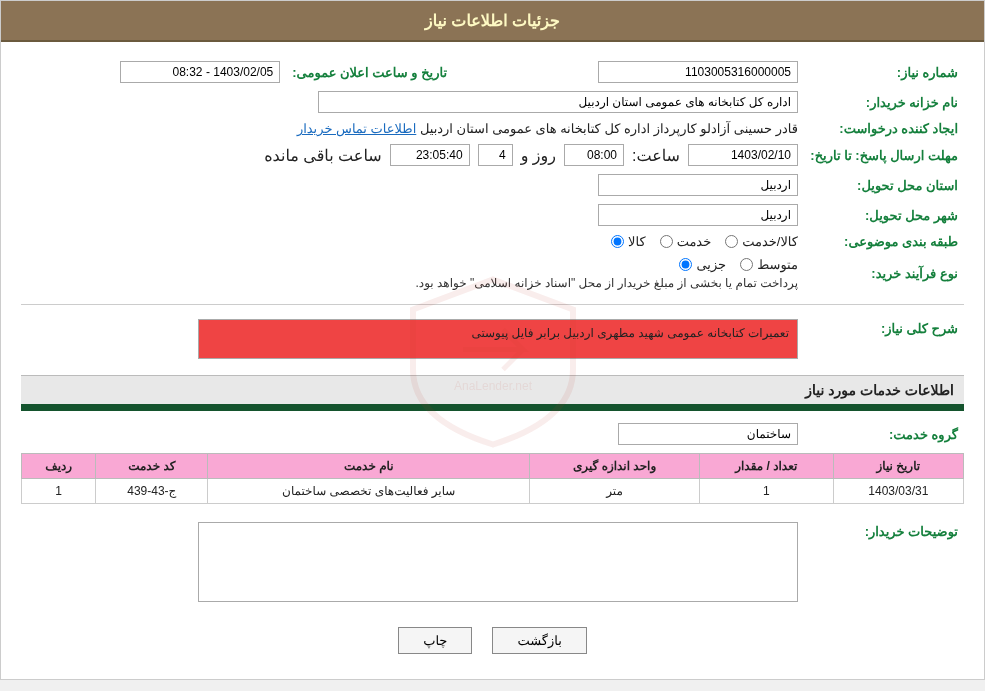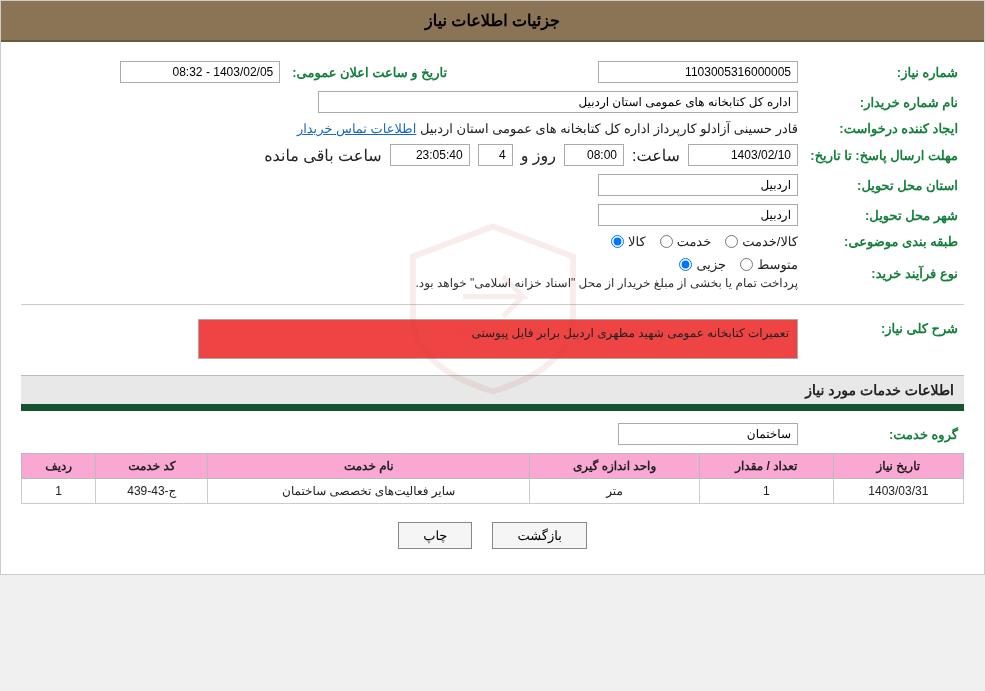--- a/index.html
+++ b/index.html
@@ -11,21 +11,21 @@
       color: #222;
     }
     .page-container {
       max-width: 985px;
       margin: 0 auto;
       background: #fff;
       border: 1px solid #ccc;
     }
     .header-bar {
       background: #8B7355;
-      color: #000000;
+      color: #fef9c3;
       text-align: center;
       padding: 10px 0;
       font-size: 16px;
       font-weight: bold;
       border-bottom: 2px solid #6b5a3e;
     }
     .content-area {
       padding: 15px 20px;
     }
     .info-table {
@@ -196,21 +196,21 @@
         <td class="value-cell">
           <input class="input-box input-medium" type="text" readonly="" style="width: 200px;" value="1103005316000005">
         </td>
         <td class="label-cell" style="padding-right:30px;">تاریخ و ساعت اعلان عمومی:</td>
         <td class="value-cell">
           <input class="input-box" type="text" readonly="" style="width: 160px;" value="1403/02/05 - 08:32">
         </td>
       </tr>
 
       <tr>
-        <td class="label-cell">نام شماره خریدار:</td>
+        <td class="label-cell">نام خزانه خریدار:</td>
         <td class="value-cell" colspan="3">
           <input class="input-box" type="text" readonly="" style="width: 480px;" value="اداره کل کتابخانه های عمومی استان اردبیل">
         </td>
       </tr>
 
       <tr>
         <td class="label-cell">ایجاد کننده درخواست:</td>
         <td class="value-cell" colspan="3">
           <span style="margin-left:0;">قادر حسینی آزادلو کارپرداز اداره کل کتابخانه های عمومی استان اردبیل</span>
           <span class="link-style">اطلاعات تماس خریدار</span>
@@ -333,20 +333,30 @@
       <td>1403/03/31</td>
       <td>1</td>
       <td>متر</td>
       <td>سایر فعالیت‌های تخصصی ساختمان</td>
       <td>ج-43-439</td>
       <td>1</td>
     </tr>
         </tbody>
     </table>
 
+    <table class="info-table" style="margin-top:14px;">
+      <tbody>
+          <tr>
+        <td class="label-cell" style="vertical-align:top; padding-top:6px;">توضیحات خریدار:</td>
+        <td class="value-cell">
+          <textarea class="textarea-box" style="width: 600px;"></textarea>
+        </td>
+      </tr>
+    </tbody>
+      </table>
 
     <div class="button-row">
       <button class="btn btn-back">بازگشت</button>
       <button class="btn btn-print">چاپ</button>
     </div>
 
   </div>
 </div>
 
 </body></html>

